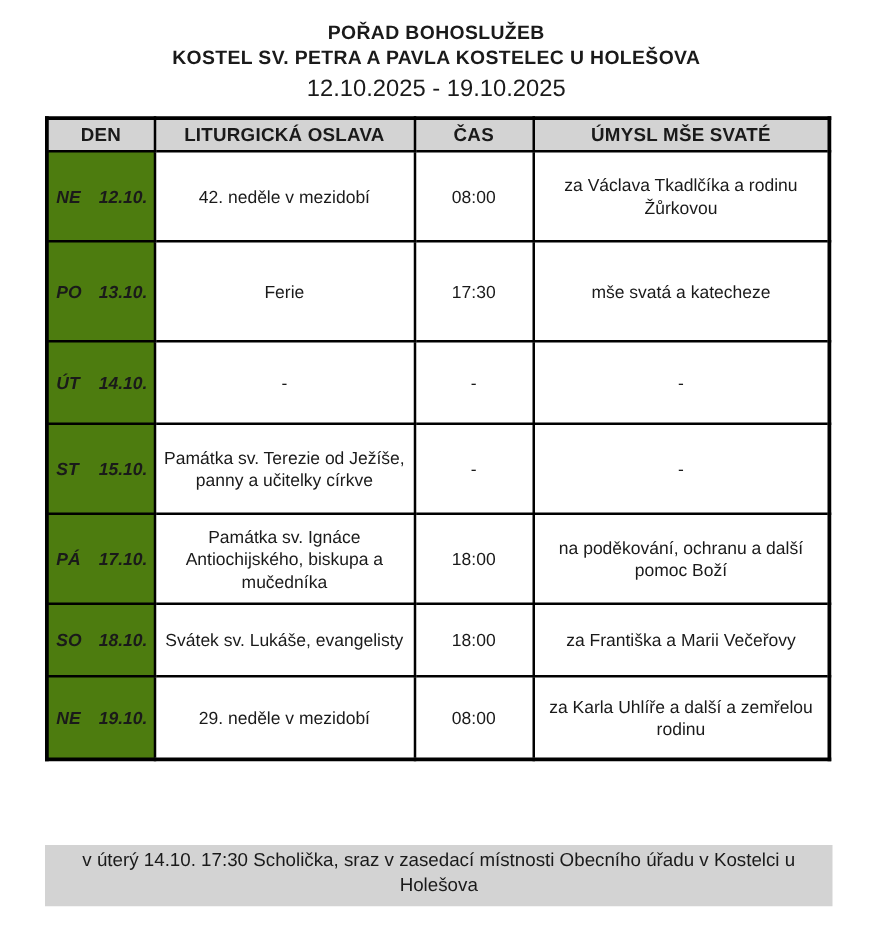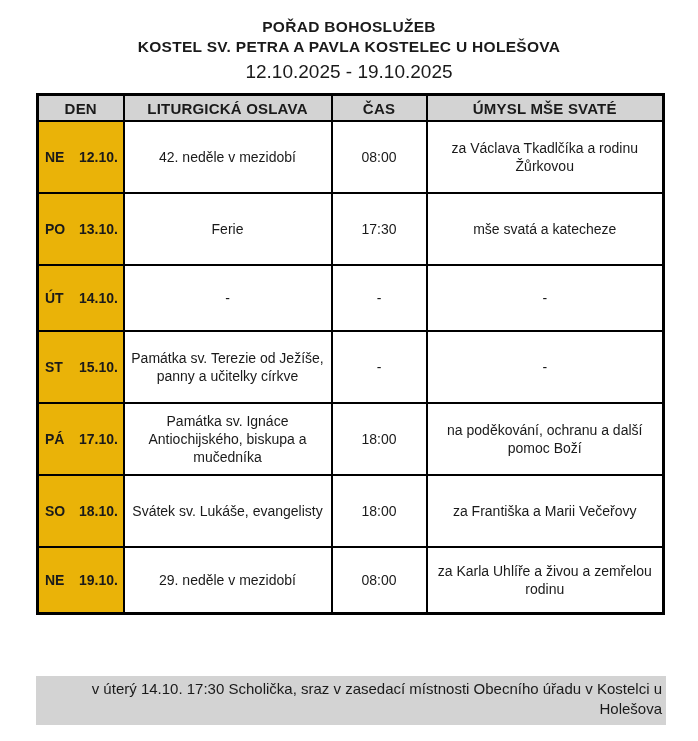--- a/index.html
+++ b/index.html
@@ -60,42 +60,43 @@
   }
   table.schedule td {
     font-size: 14px;
     text-align: center;
     vertical-align: middle;
     padding: 2px 6px;
     line-height: 1.3;
     background: #ffffff;
   }
   table.schedule td.day-cell {
-    background: #eab308;
+    background: #4d7c0f;
     font-weight: bold;
     text-align: left;
     padding-left: 6px;
     white-space: nowrap;
+    font-style: italic;
   }
   .day-abbr { display: inline-block; min-width: 26px; }
   .day-date { display: inline-block; margin-left: 8px; }
   tr.h72 { height: 72px; }
-  tr.h70 { height: 72px; }
-  tr.h64 { height: 72px; }
+  tr.h70 { height: 80px; }
+  tr.h64 { height: 58px; }
   tr.h62 { height: 66px; }
   .footer-note {
     position: absolute;
     left: 36px;
     top: 676px;
     width: 622px;
     background: #d3d3d3;
     font-size: 15px;
     line-height: 1.35;
     padding: 3px 4px 5px 4px;
-    text-align: right;
+    text-align: center;
   }
 </style>
 </head>
 <body>
 
 <div class="page">
 
   <div class="title-block">
     <div class="title-line1">POŘAD BOHOSLUŽEB</div>
     <div class="title-line2">KOSTEL SV. PETRA A PAVLA KOSTELEC U HOLEŠOVA</div>
@@ -151,20 +152,20 @@
       <tr class="h64">
         <td class="day-cell"><span class="day-abbr">SO</span><span class="day-date">18.10.</span></td>
         <td>Svátek sv. Lukáše, evangelisty</td>
         <td>18:00</td>
         <td>za Františka a Marii Večeřovy</td>
       </tr>
       <tr class="h62">
         <td class="day-cell"><span class="day-abbr">NE</span><span class="day-date">19.10.</span></td>
         <td>29. neděle v mezidobí</td>
         <td>08:00</td>
-        <td>za Karla Uhlíře a živou a zemřelou rodinu</td>
+        <td>za Karla Uhlíře a další a zemřelou rodinu</td>
       </tr>
     </tbody>
   </table>
 
   <div class="footer-note">v úterý 14.10. 17:30 Scholička, sraz v zasedací místnosti Obecního úřadu v Kostelci u Holešova</div>
 
 </div>
 
 </body></html>

